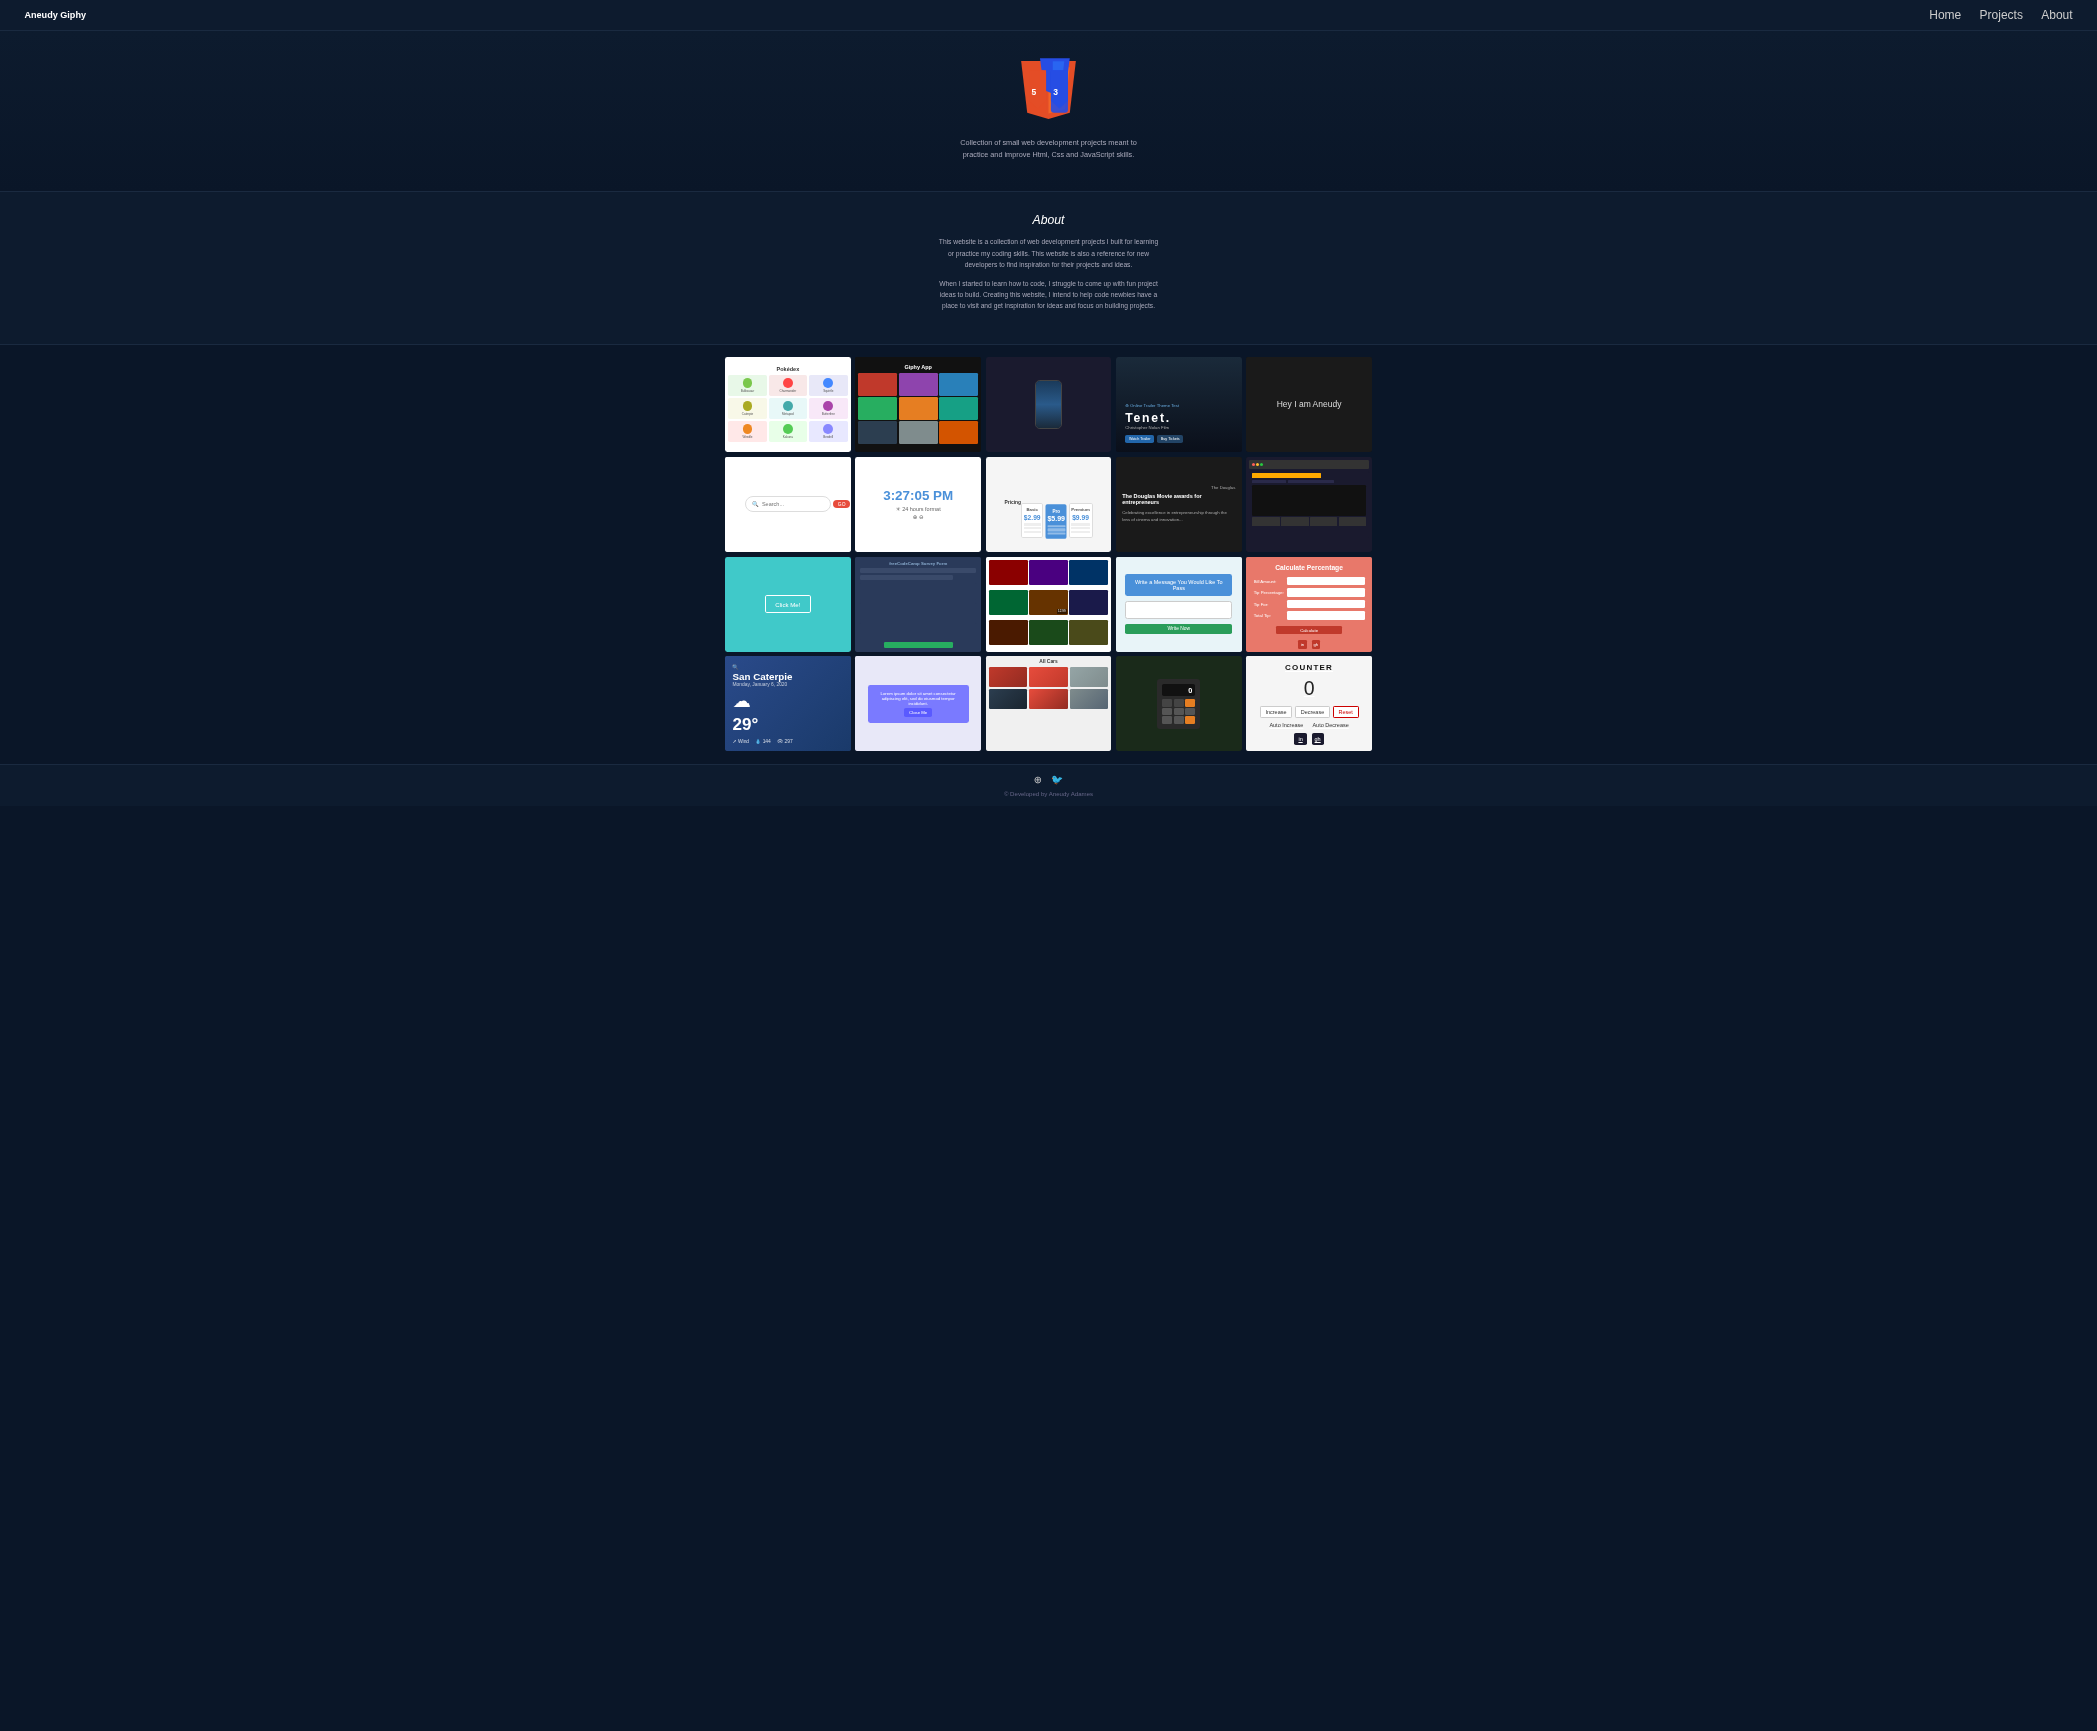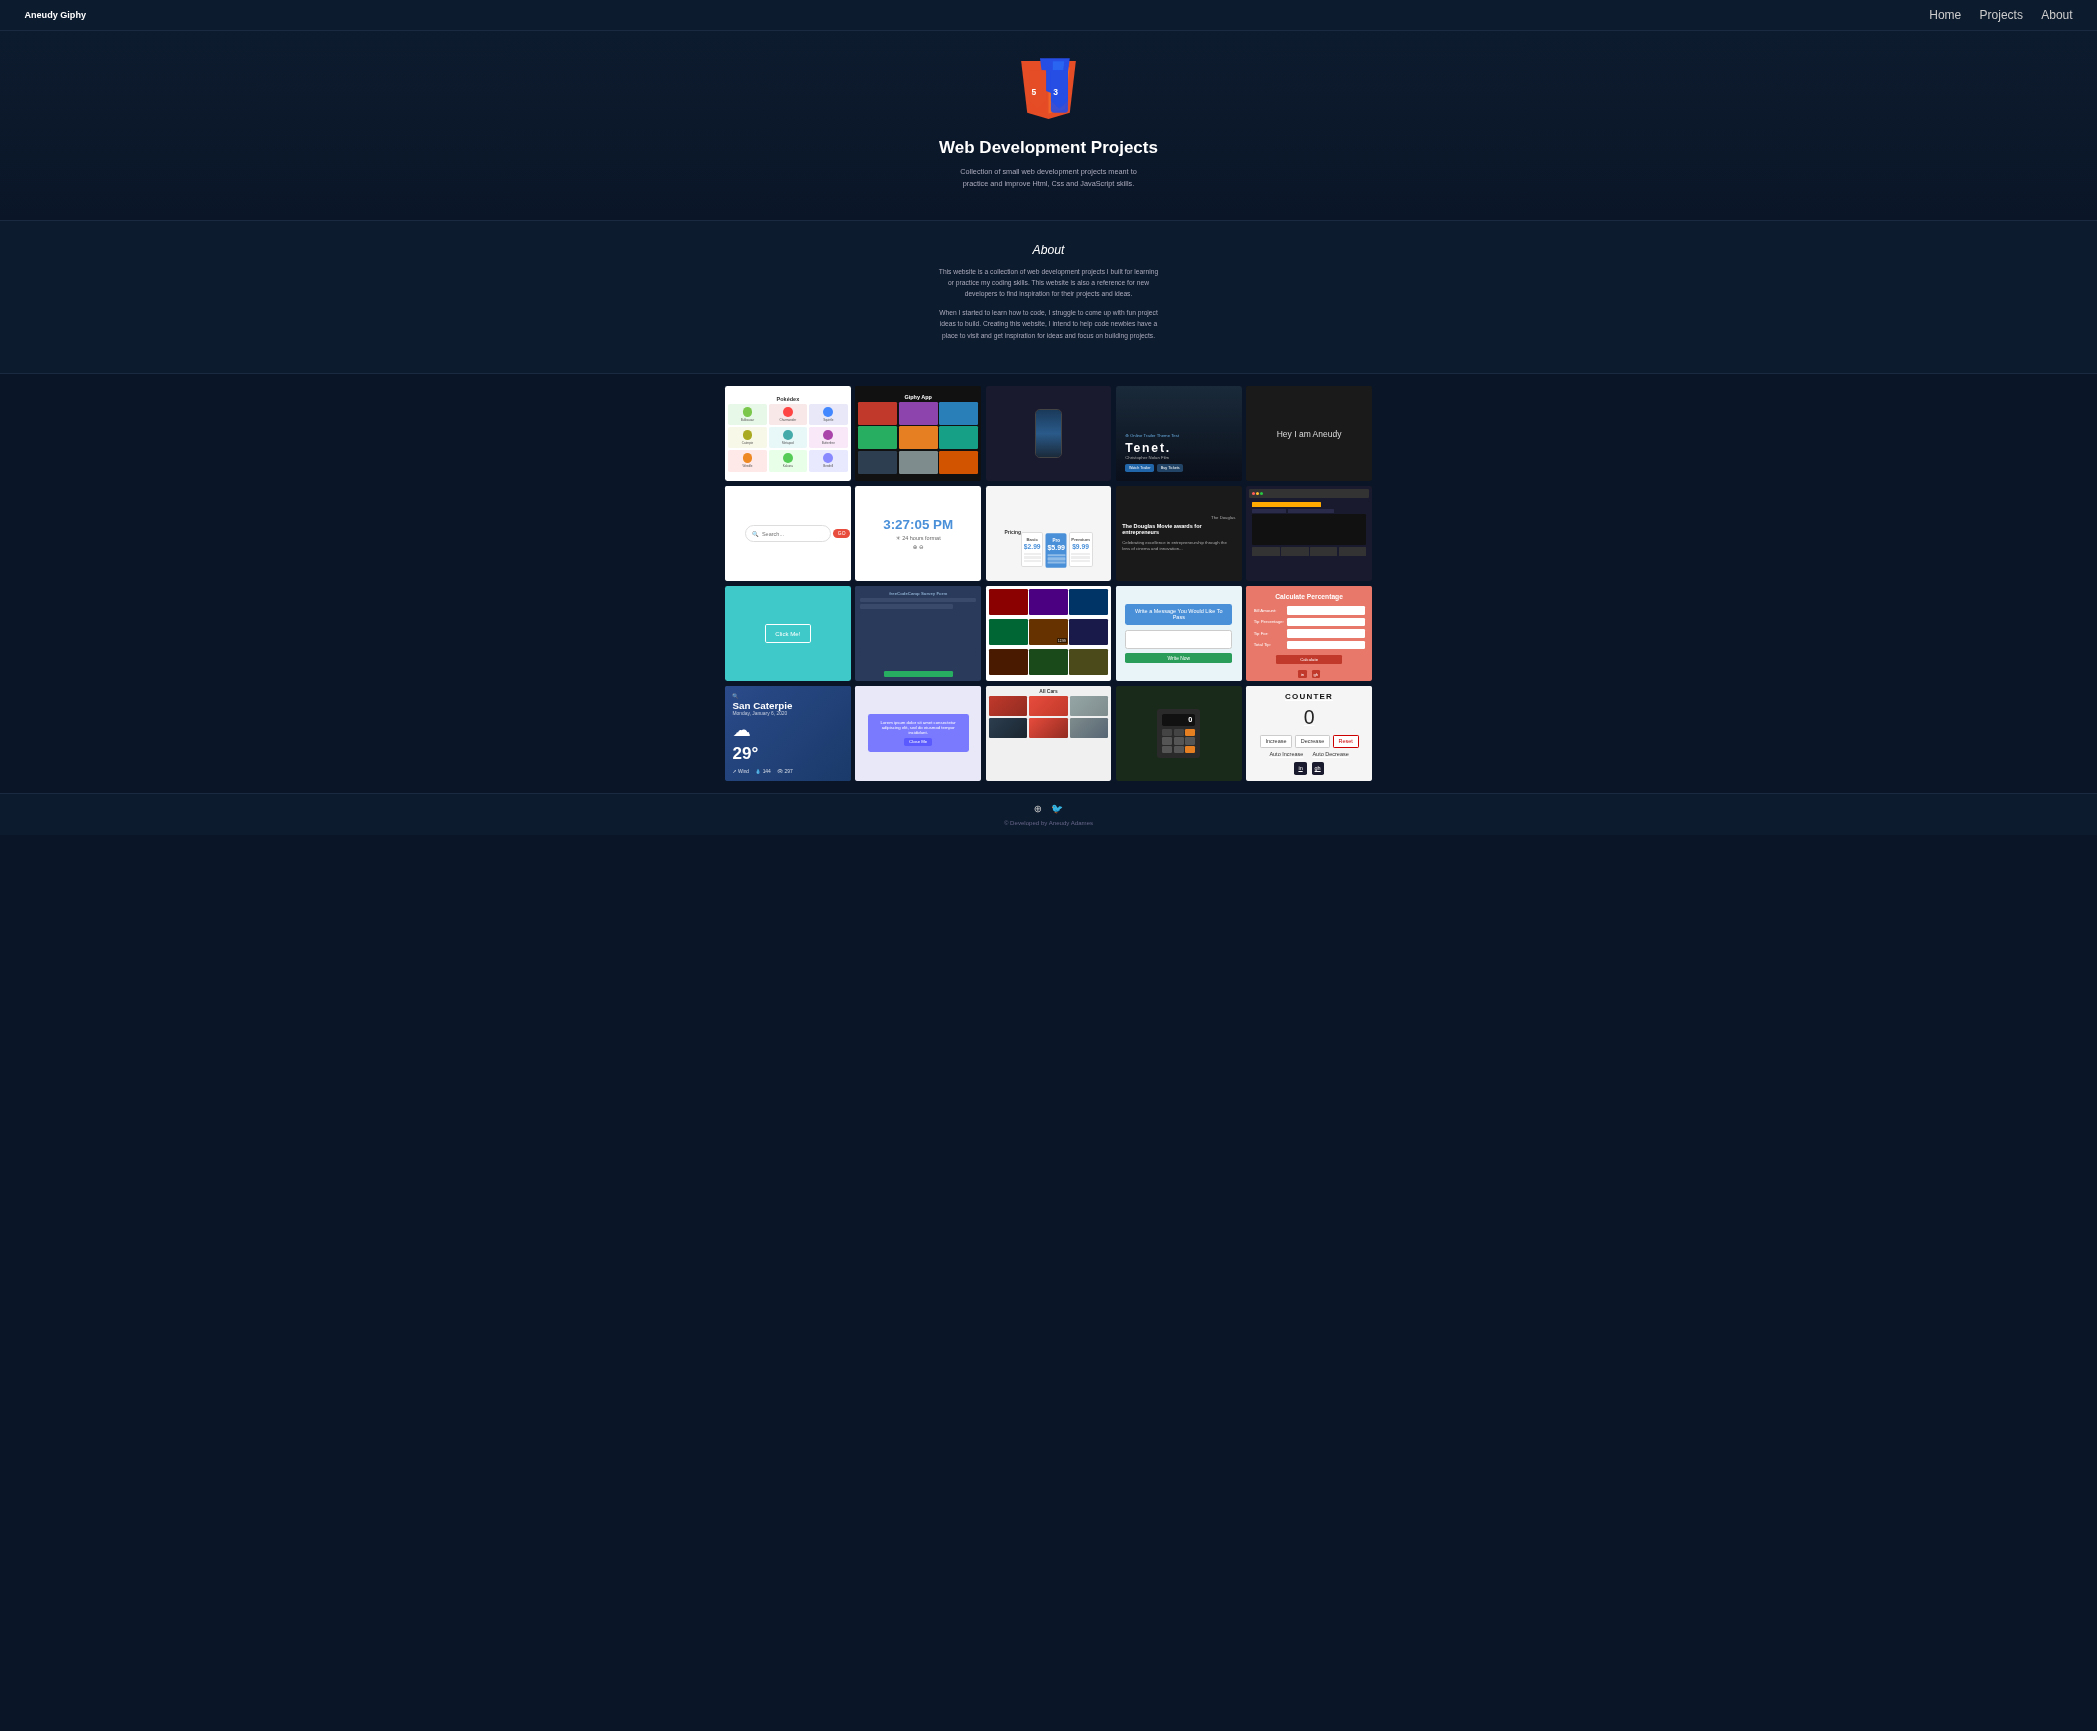--- a/index.html
+++ b/index.html
@@ -554,21 +554,20 @@
       <rect x="28" y="25" width="28" height="70" rx="5" fill="#e44d26" opacity="0.9"></rect>
       <rect x="64" y="25" width="28" height="70" rx="5" fill="#264de4" opacity="0.9"></rect>
 
       <path d="M28 25 L56 25 L56 75 L42 88 L28 75 Z" fill="#e44d26"></path>
       <path d="M64 25 L92 25 L92 75 L78 88 L64 75 Z" fill="#264de4"></path>
 
       <text x="68" y="65" font-size="14" font-weight="bold" fill="#fff" font-family="Arial">3</text>
       <text x="32" y="65" font-size="14" font-weight="bold" fill="#fff" font-family="Arial">5</text>
     </svg>
   </div>
-  <h1>Web Development Projects</h1>
   <p>Collection of small web development projects meant to practice and improve Html, Css and JavaScript skills.</p>
 </section>
 
 <section class="about-section">
   <h2>About</h2>
   <p>This website is a collection of web development projects I built for learning or practice my coding skills. This website is also a reference for new developers to find inspiration for their projects and ideas.</p>
   <p>When I started to learn how to code, I struggle to come up with fun project ideas to build. Creating this website, I intend to help code newbies have a place to visit and get inspiration for ideas and focus on building projects.</p>
 </section>
 
 <div class="projects-grid">

